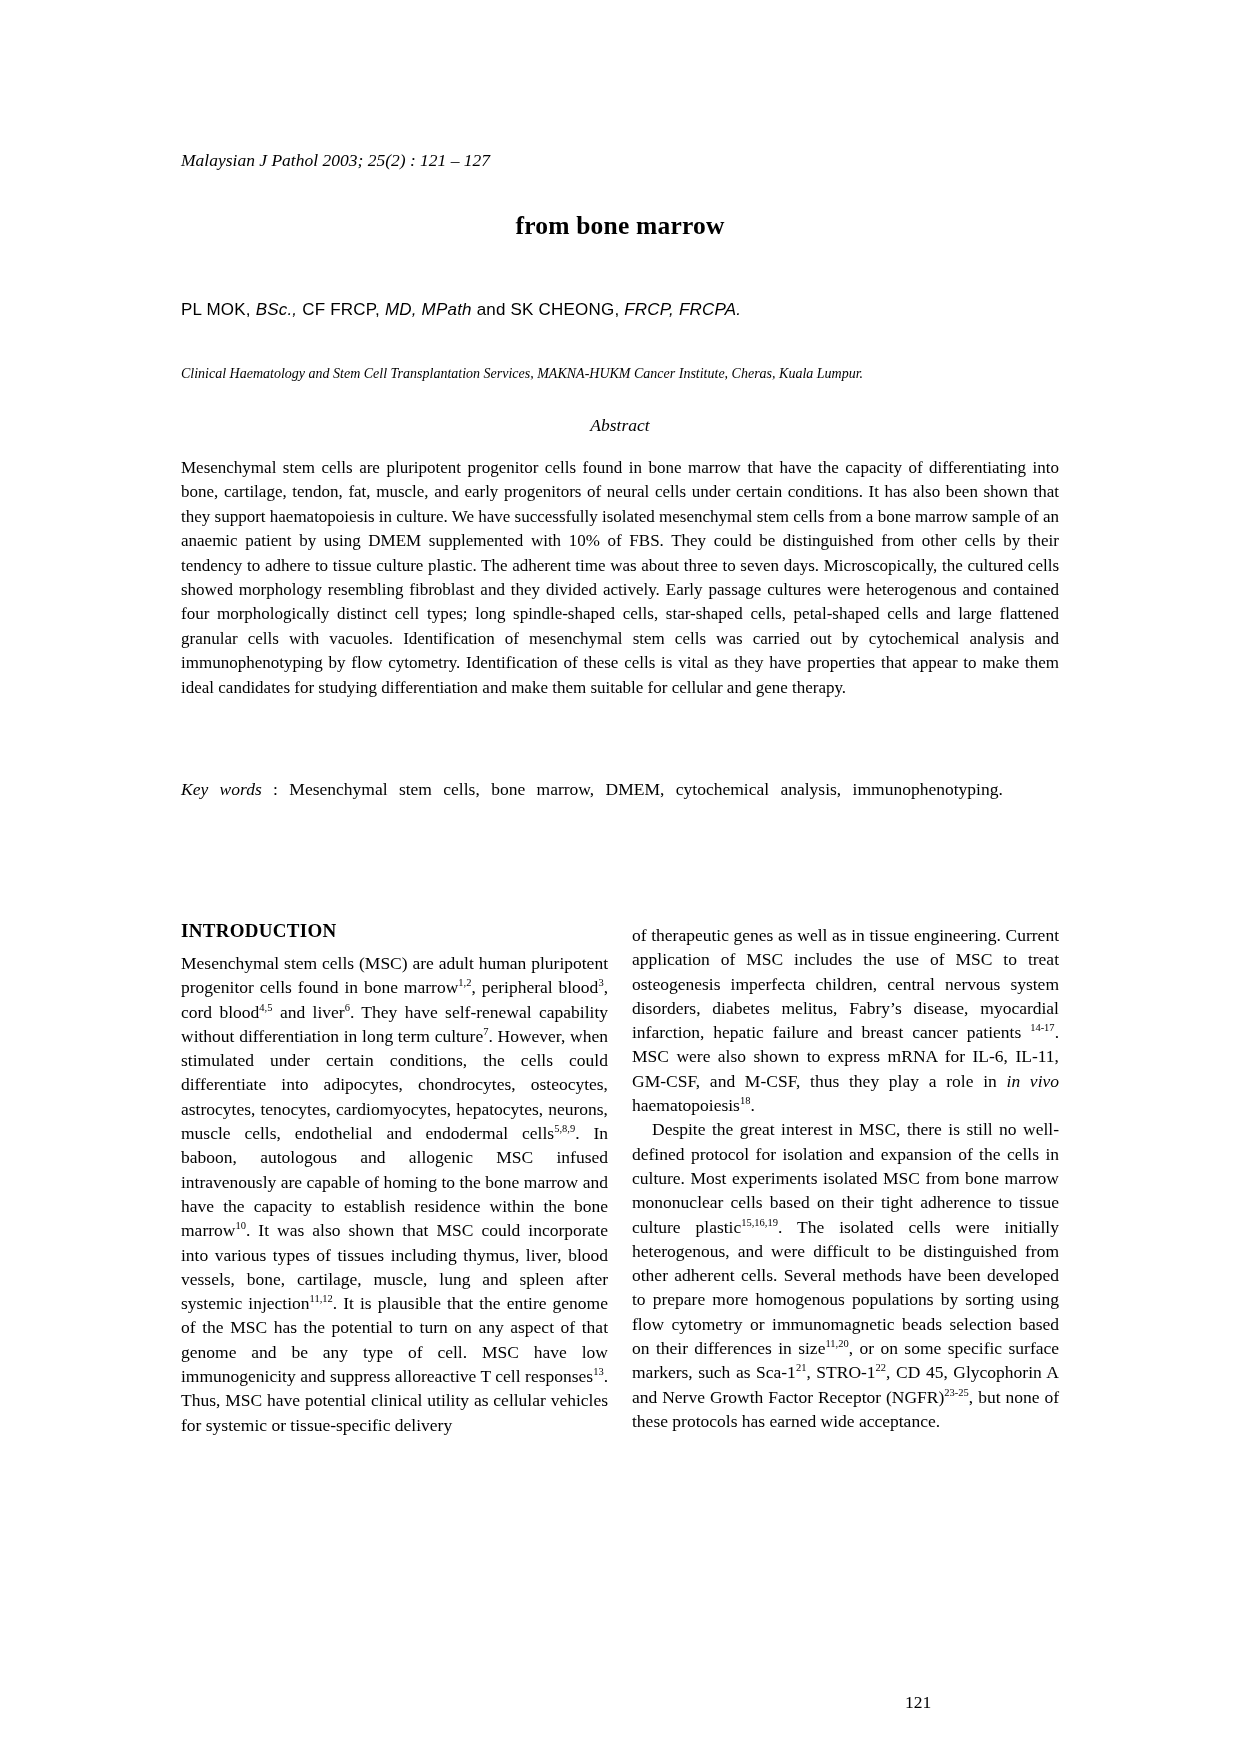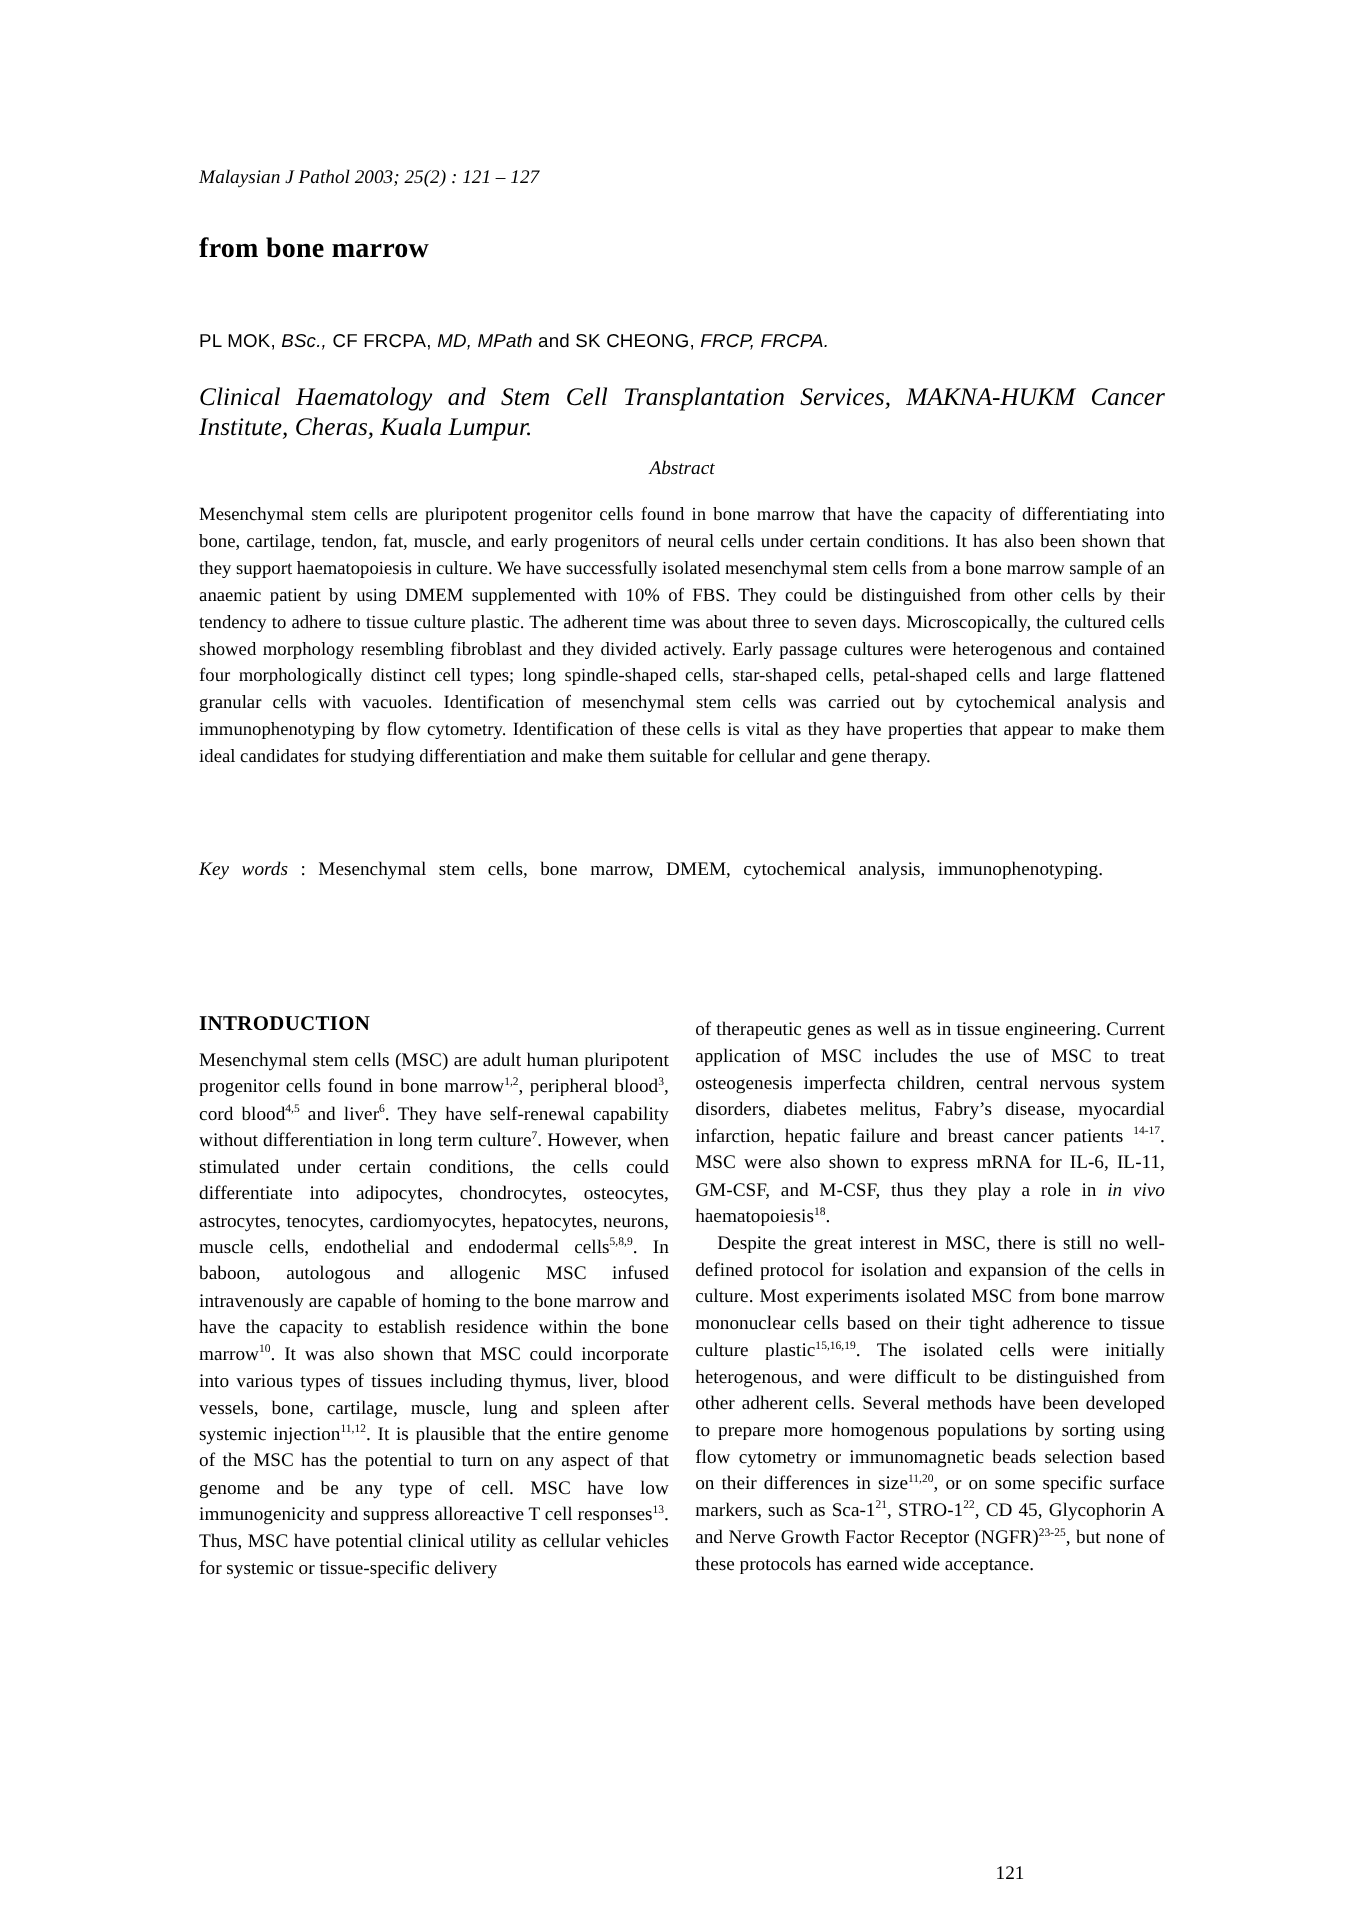--- a/index.html
+++ b/index.html
@@ -20,32 +20,32 @@
     font-size: 17.5px;
   }
   .title-block {
     top: 206px;
     font-weight: 700;
     font-size: 25.5px;
     line-height: 39px;
     letter-spacing: 0.2px;
   }
   .title-line-1 { text-align: justify; text-align-last: justify; }
-  .title-line-2 { text-align: left; }
+  .title-line-2 { text-align: center; }
 
   .authors-line {
     top: 300px;
     font-family: "Liberation Sans", sans-serif;
     font-size: 17px;
     letter-spacing: 0.2px;
   }
   .affiliation {
-    top: 347px;
+    top: 360px;
     font-style: italic;
-    font-size: 23px;
+    font-size: 14px;
     line-height: 27px;
     text-align: justify;
   }
   .abstract-heading {
     top: 415px;
     font-style: italic;
     font-size: 17.5px;
     text-align: center;
   }
   .abstract-body {
@@ -105,21 +105,21 @@
 <body>
 
 <div class="page">
 
   <div class="abs journal-line">Malaysian J Pathol 2003; 25(2) : 121 – 127</div>
 
   <div class="abs title-block">
     <div class="title-line-2">from bone marrow</div>
   </div>
 
-  <div class="abs authors-line"><span>PL MOK, </span><span class="i">BSc.,</span><span> CF FRCPA, </span><span class="i">MD, MPath</span><span> and SK CHEONG, </span><span class="i">FRCP, FRCPA.</span></div>
+  <div class="abs authors-line"><span>PL MOK, </span><span class="i">BSc.,</span><span> CF FRCP, </span><span class="i">MD, MPath</span><span> and SK CHEONG, </span><span class="i">FRCP, FRCPA.</span></div>
 
   <div class="abs affiliation">Clinical Haematology and Stem Cell Transplantation Services, MAKNA-HUKM Cancer Institute, Cheras, Kuala Lumpur.</div>
 
   <div class="abs abstract-heading">Abstract</div>
 
   <div class="abs abstract-body">Mesenchymal stem cells are pluripotent progenitor cells found in bone marrow that have the capacity of differentiating into bone, cartilage, tendon, fat, muscle, and early progenitors of neural cells under certain conditions. It has also been shown that they support haematopoiesis in culture. We have successfully isolated mesenchymal stem cells from a bone marrow sample of an anaemic patient by using DMEM supplemented with 10% of FBS. They could be distinguished from other cells by their tendency to adhere to tissue culture plastic. The adherent time was about three to seven days. Microscopically, the cultured cells showed morphology resembling fibroblast and they divided actively. Early passage cultures were heterogenous and contained four morphologically distinct cell types; long spindle-shaped cells, star-shaped cells, petal-shaped cells and large flattened granular cells with vacuoles. Identification of mesenchymal stem cells was carried out by cytochemical analysis and immunophenotyping by flow cytometry. Identification of these cells is vital as they have properties that appear to make them ideal candidates for studying differentiation and make them suitable for cellular and gene therapy.</div>
 
   <div class="abs keywords"><span class="i">Key words</span><span> : Mesenchymal stem cells, bone marrow, DMEM, cytochemical analysis, immunophenotyping.</span></div>
 
   <div class="abs intro-columns">

